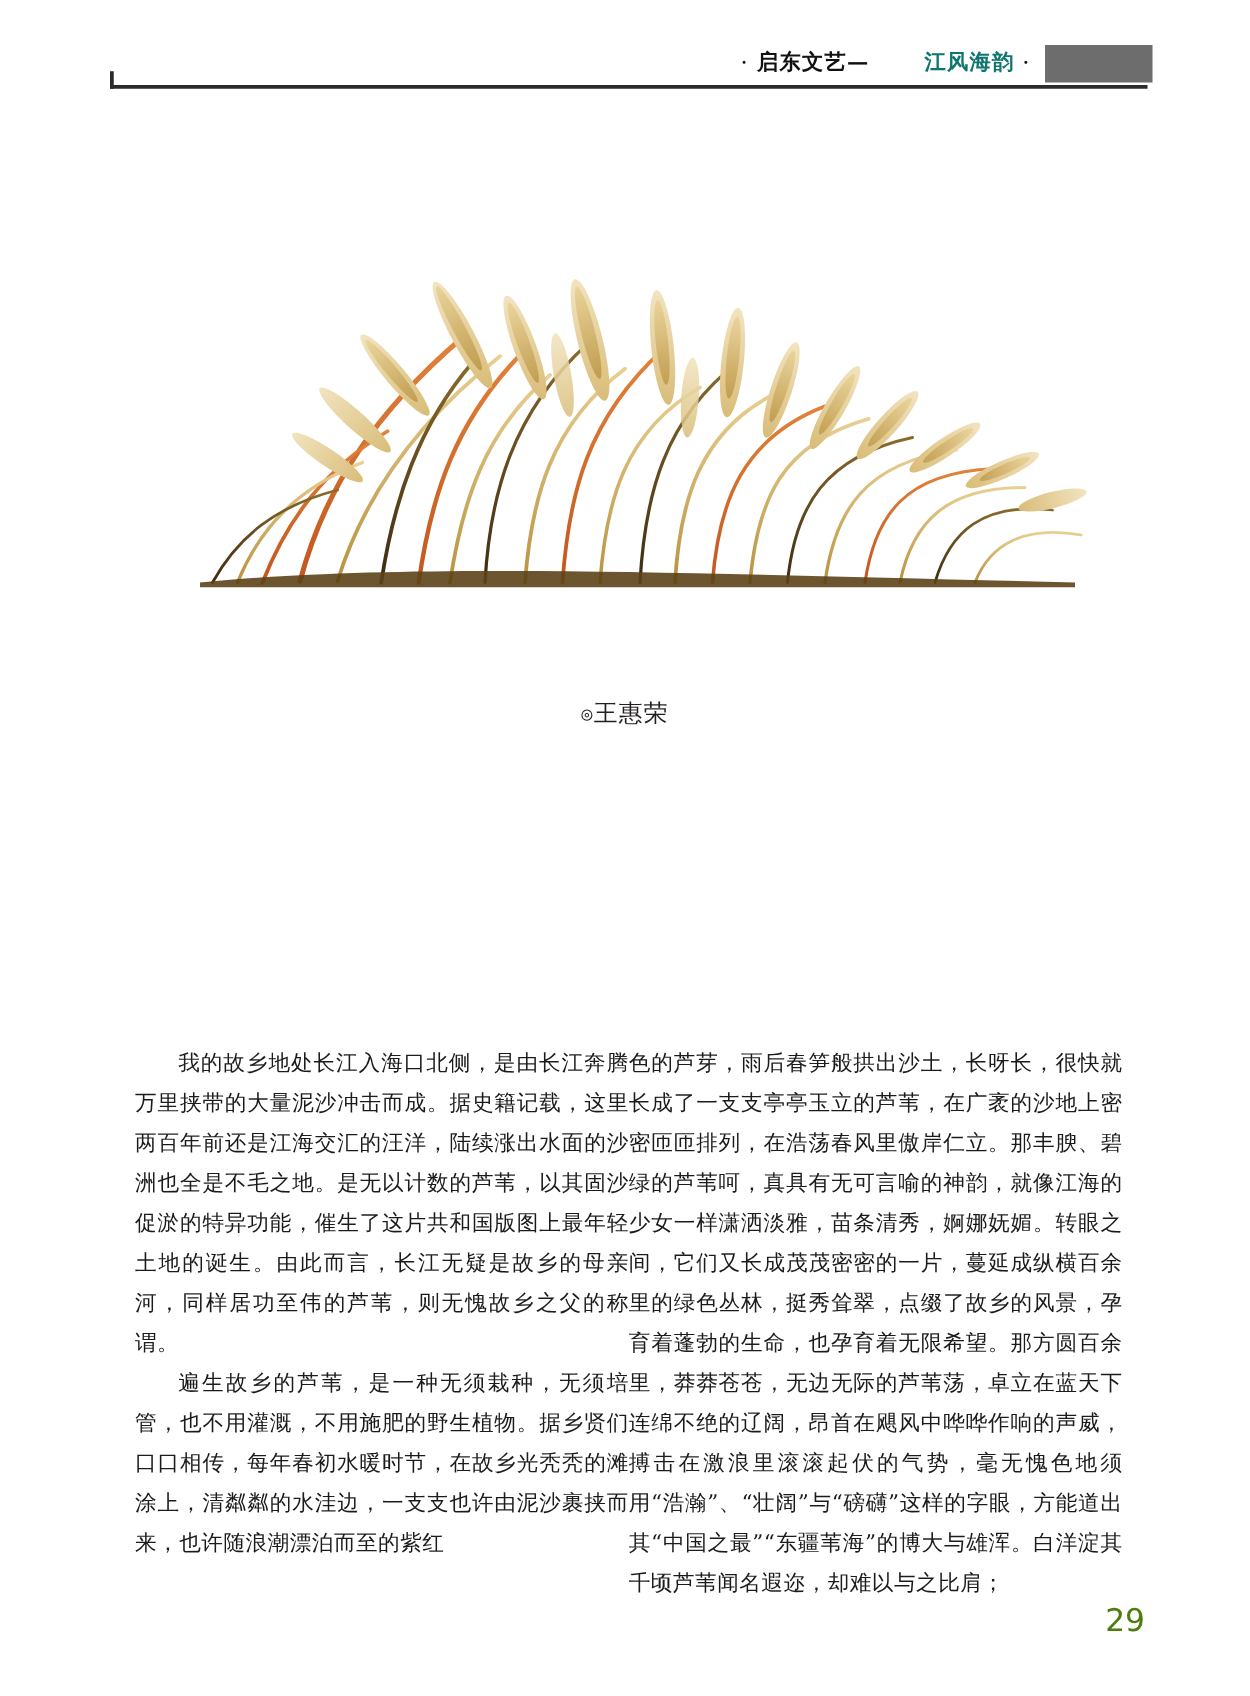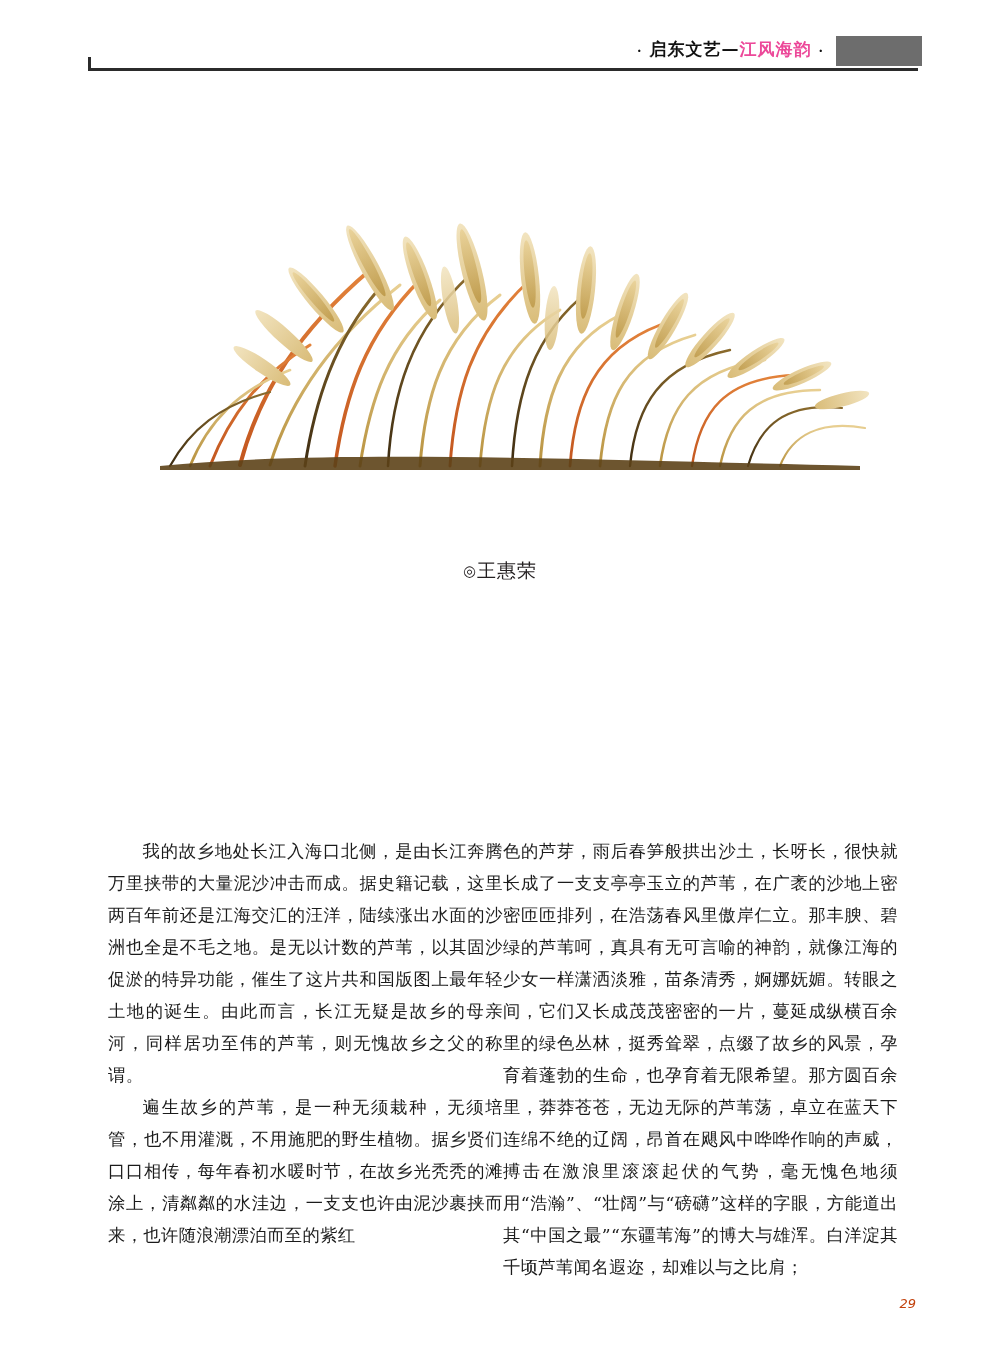--- a/index.html
+++ b/index.html
@@ -54,21 +54,22 @@
     right: 96px;
     top: 2px;
     font-family: "DejaVu Serif", "Liberation Serif", serif;
     font-size: 17px;
     font-weight: bold;
     letter-spacing: 1px;
     color: #111;
     white-space: nowrap;
   }
   .header-title .accent {
-    color: #ec4899;
+    color: #0f766e;
+    margin-left: 44px;
   }
   .header-title .dot {
     color: #111;
     font-size: 13px;
     vertical-align: middle;
   }
 
   
   .illustration {
     position: absolute;
@@ -95,21 +96,21 @@
     font-weight: bold;
     letter-spacing: 4px;
     color: #231f20;
   }
   .byline {
     position: absolute;
     top: 558px;
     left: 0;
     width: 1000px;
     text-align: center;
-    font-family: Liberation Sans, sans-serif;
+    font-family: Liberation Mono, monospace;
     font-size: 19px;
     color: #231f20;
     letter-spacing: 1px;
   }
   .byline .mark {
     font-size: 15px;
     vertical-align: 1px;
   }
 
   
@@ -139,23 +140,22 @@
   .column p.cont {
     text-indent: 0;
   }
 
   
   .page-number {
     position: absolute;
     right: 84px;
     bottom: 46px;
     font-family: "DejaVu Sans", "Liberation Sans", sans-serif;
-    font-size: 13px;
-    color: #c2410c;
-    font-style: italic;
+    font-size: 25px;
+    color: #4d7c0f;
   }
 </style>
 </head>
 <body>
 
 <div class="page">
 
   <div class="header">
     <div class="header-rule"></div>
     <div class="header-rule-tick"></div>

